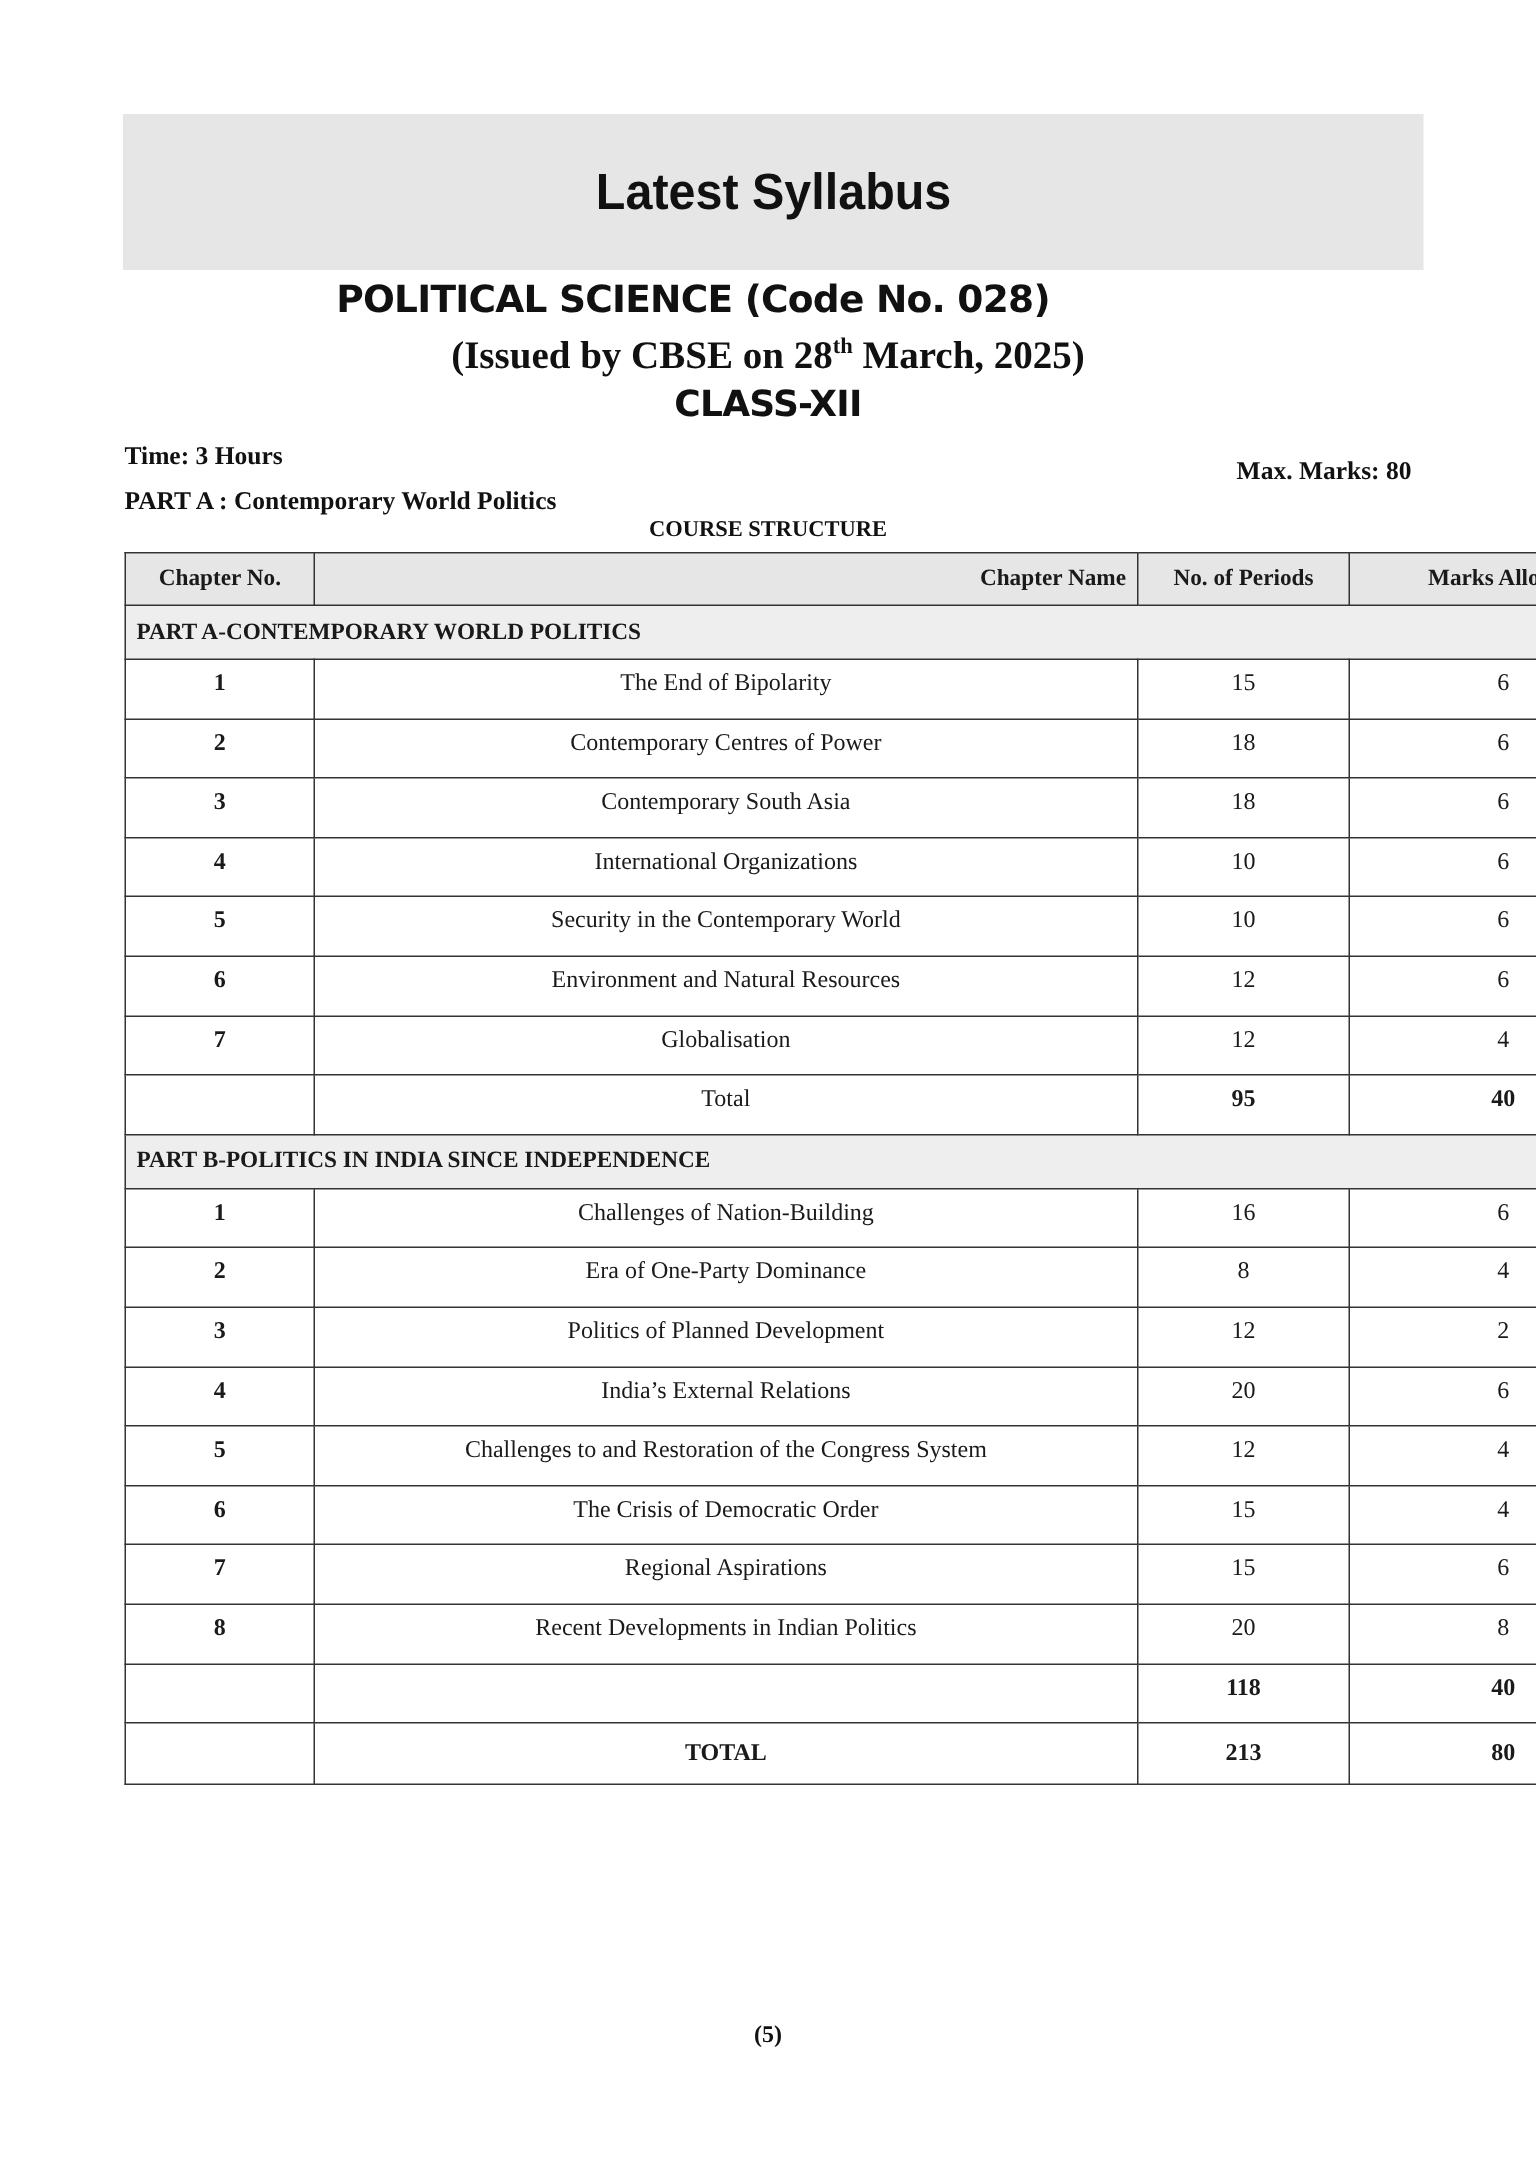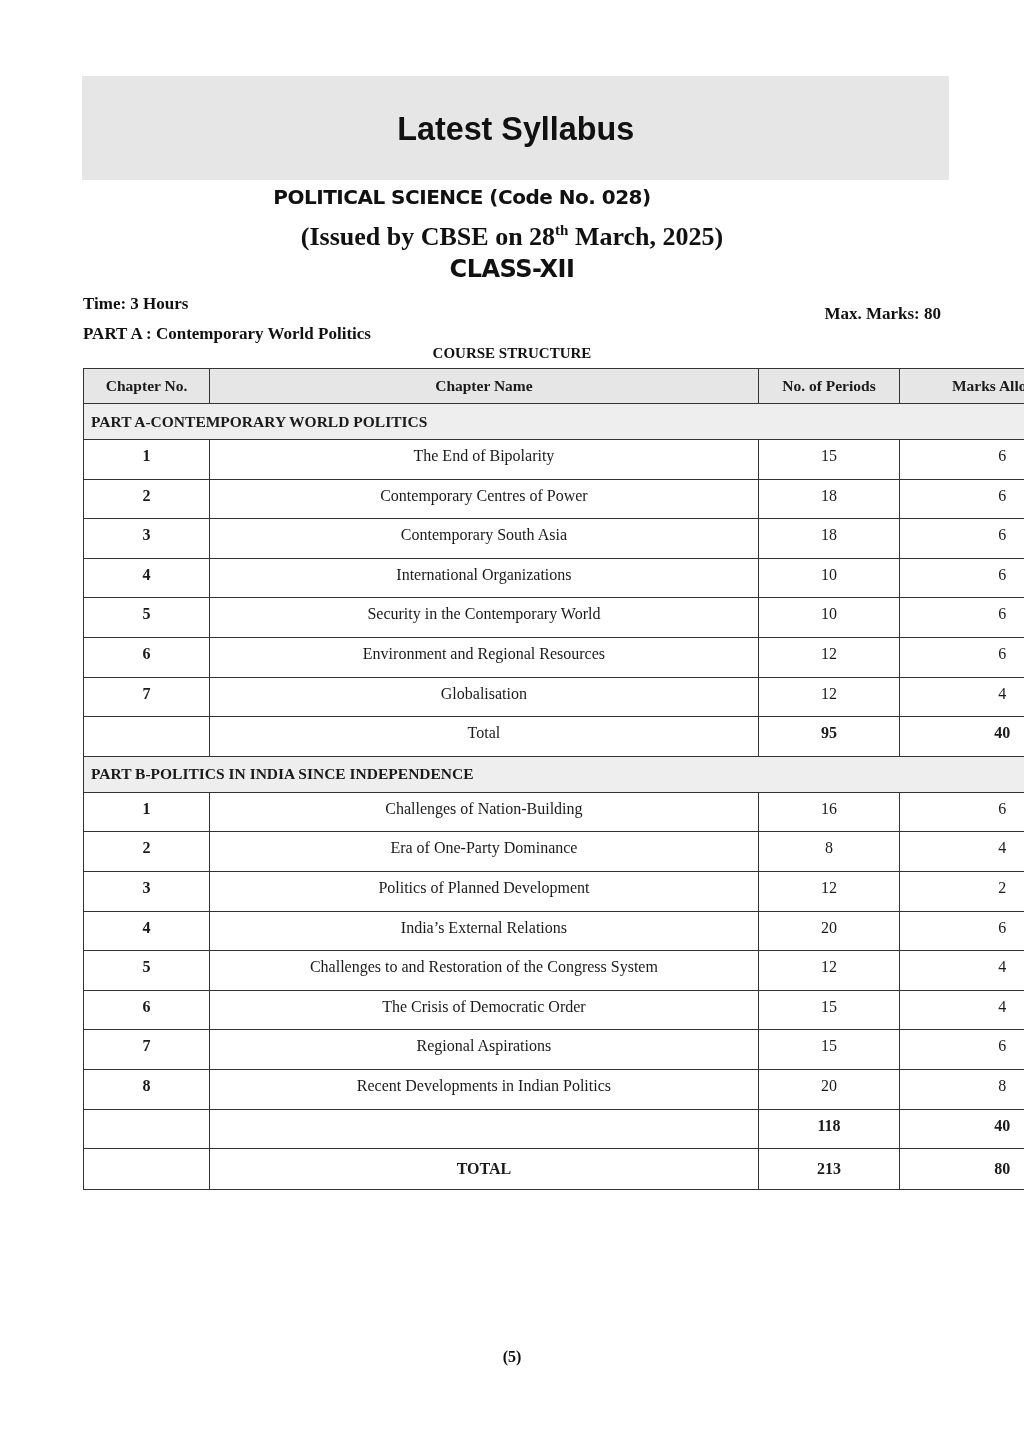--- a/index.html
+++ b/index.html
@@ -7,21 +7,21 @@
   .banner {
     position: absolute; left: 82px; top: 76px; width: 867px; height: 104px;
     background: #e6e6e6; display: flex; align-items: center; justify-content: center;
   }
   .banner-title {
     font-family: "Liberation Sans", sans-serif; font-weight: bold; font-size: 34px;
     color: #111; transform: scaleX(0.95);
   }
   .subject {
     position: absolute; left: 0; width: 924px; top: 185px; text-align: center;
-    font-family: "DejaVu Sans", sans-serif; font-weight: bold; font-size: 20px; color: #111;
+    font-family: "DejaVu Sans", sans-serif; font-weight: bold; font-size: 25px; color: #111;
     letter-spacing: -0.5px;
   }
   .issued {
     position: absolute; left: 0; width: 1024px; top: 222px; text-align: center;
     font-family: "Liberation Serif", serif; font-weight: bold; font-size: 26px; color: #111;
   }
   .issued sup { font-size: 15px; vertical-align: 10px; line-height: 0; }
   .class {
     position: absolute; left: 0; width: 1024px; top: 255px; text-align: center;
     font-family: "DejaVu Sans", sans-serif; font-weight: bold; font-size: 24px; color: #111;
@@ -83,21 +83,21 @@
 
 <div class="meta time">Time: 3 Hours</div>
 <div class="meta maxmarks">Max. Marks: 80</div>
 <div class="part-heading">PART A : Contemporary World Politics</div>
 <div class="course-structure">COURSE STRUCTURE</div>
 
 <table class="syllabus">
   <thead>
     <tr>
       <th class="c-no">Chapter No.</th>
-      <th class="c-name" style="text-align:center">Chapter Name</th>
+      <th class="c-name" style="text-align:right">Chapter Name</th>
       <th class="c-per">No. of Periods</th>
       <th class="c-marks">Marks Allotted</th>
     </tr>
   </thead>
   <tbody id="tbody">
     <tr class="part">
       <td colspan="4">PART A-CONTEMPORARY WORLD POLITICS</td>
     </tr>
     <tr class="data">
         <td class="c-no">1</td>
@@ -124,21 +124,21 @@
         <td class="c-marks">6</td>
       </tr>
     <tr class="data">
         <td class="c-no">5</td>
         <td class="c-name">Security in the Contemporary World</td>
         <td class="c-per">10</td>
         <td class="c-marks">6</td>
       </tr>
     <tr class="data">
         <td class="c-no">6</td>
-        <td class="c-name">Environment and Regional Resources</td>
+        <td class="c-name">Environment and Natural Resources</td>
         <td class="c-per">12</td>
         <td class="c-marks">6</td>
       </tr>
     <tr class="data">
         <td class="c-no">7</td>
         <td class="c-name">Globalisation</td>
         <td class="c-per">12</td>
         <td class="c-marks">4</td>
       </tr>
     <tr class="data total">

